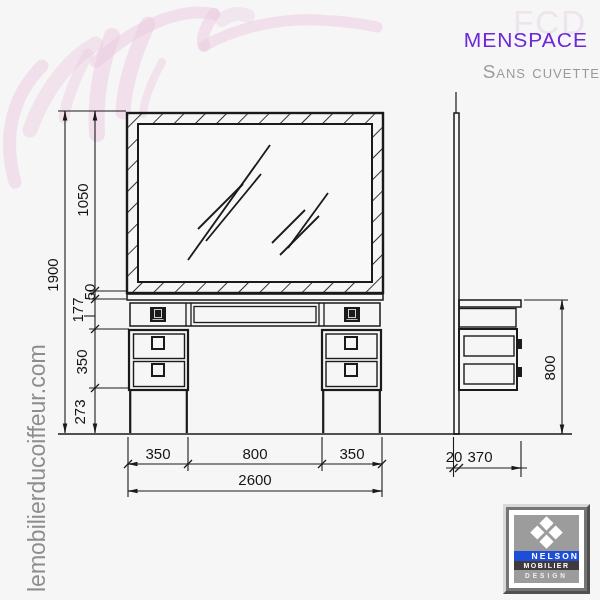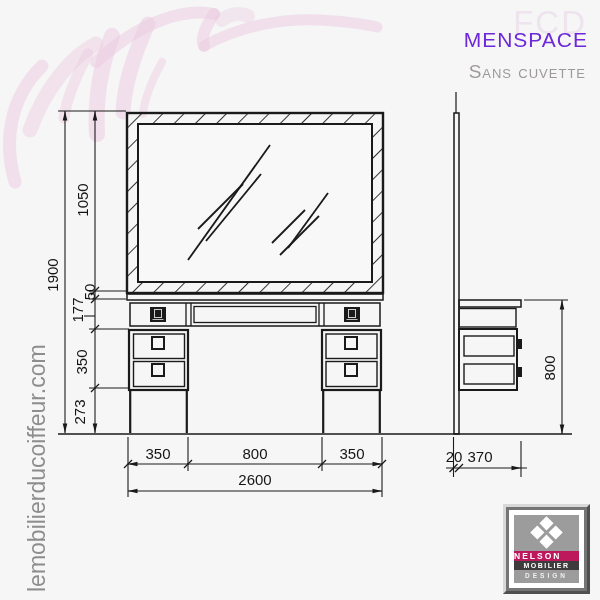--- a/index.html
+++ b/index.html
@@ -3,38 +3,38 @@
 <meta charset="utf-8">
 <style>
   html,body{margin:0;padding:0;}
   body{width:600px;height:600px;background:#f6f6f6;font-family:"Liberation Sans",sans-serif;overflow:hidden;}
   .stage{position:relative;width:600px;height:600px;background:#f6f6f6;}
   .stage svg{position:absolute;left:0;top:0;}
 
   
   .watermark{position:absolute;right:13px;top:4px;font-size:33px;font-weight:normal;letter-spacing:2px;color:#ede4ee;}
   .title{position:absolute;right:12px;top:28px;font-size:21px;letter-spacing:1px;color:#6d28d9;font-weight:400;}
-  .subtitle{position:absolute;right:14px;top:61px;font-size:19px;letter-spacing:1px;color:#9d989c;font-variant:small-caps;}
+  .subtitle{position:absolute;right:0;top:61px;font-size:19px;letter-spacing:1px;color:#9d989c;font-variant:small-caps;}
   .website{position:absolute;left:24px;top:592px;transform:rotate(-90deg);transform-origin:0 0;
            font-size:23px;color:#8d8d8d;white-space:nowrap;}
 
   .dim{position:absolute;font-size:15px;color:#141414;white-space:nowrap;
        transform:translate(-50%,-50%);}
   .dim.rot{transform:translate(-50%,-50%) rotate(-90deg);}
 
   
   .logo{position:absolute;left:503px;top:504px;width:87px;height:90px;box-sizing:border-box;
         background:#757575;border:3px solid;border-color:#d8d8d8 #4f4f4f #4f4f4f #d8d8d8;padding:3px;}
   .logo-white{width:100%;height:100%;box-sizing:border-box;background:#ffffff;padding:5px;}
   .logo-core{width:100%;height:100%;box-sizing:border-box;background:#9c9c9c;
              display:flex;flex-direction:column;align-items:center;}
   .diamond{margin-top:6px;width:23px;height:23px;transform:rotate(45deg);
            display:grid;grid-template-columns:10px 10px;grid-template-rows:10px 10px;gap:3px;}
   .diamond span{background:#ffffff;display:block;}
-  .logo-name1{margin-top:7px;width:100%;background:#be185d;color:#fff;text-align:left;
+  .logo-name1{margin-top:7px;width:100%;background:#1d4ed8;color:#fff;text-align:right;
               font-size:8.5px;font-weight:bold;letter-spacing:2px;line-height:10px;}
   .logo-name2{width:100%;background:#3f3b3c;color:#fff;text-align:center;
               font-size:7px;font-weight:bold;letter-spacing:1.5px;line-height:9px;}
   .logo-name3{width:100%;color:#efefef;text-align:center;font-size:6.5px;font-weight:bold;
               letter-spacing:3px;line-height:11px;}
 </style>
 </head>
 <body>
 
 <div class="stage">

